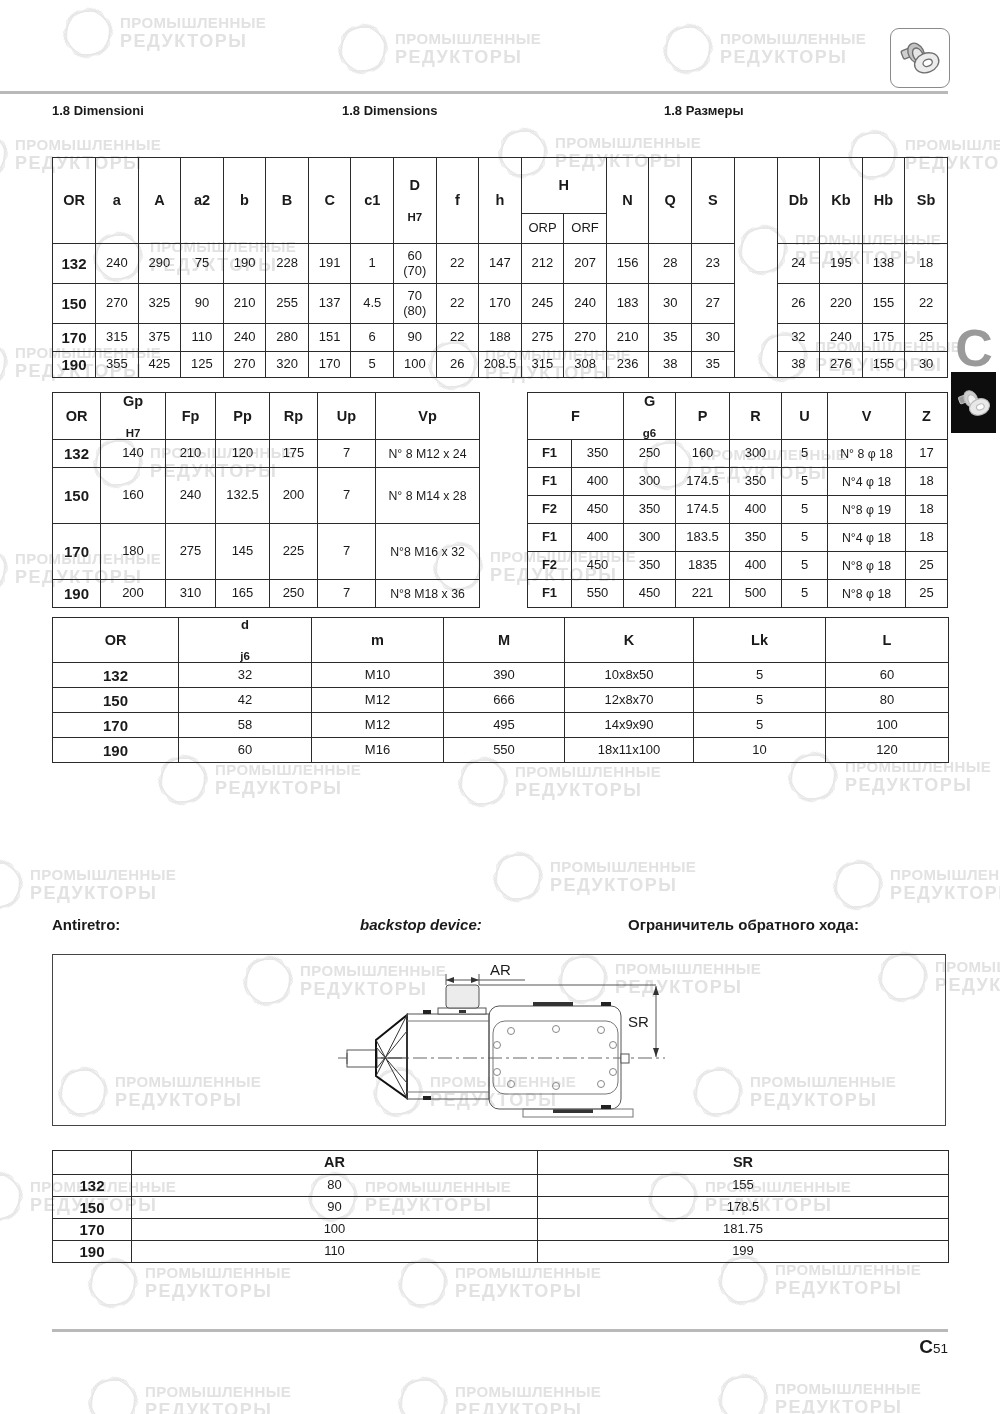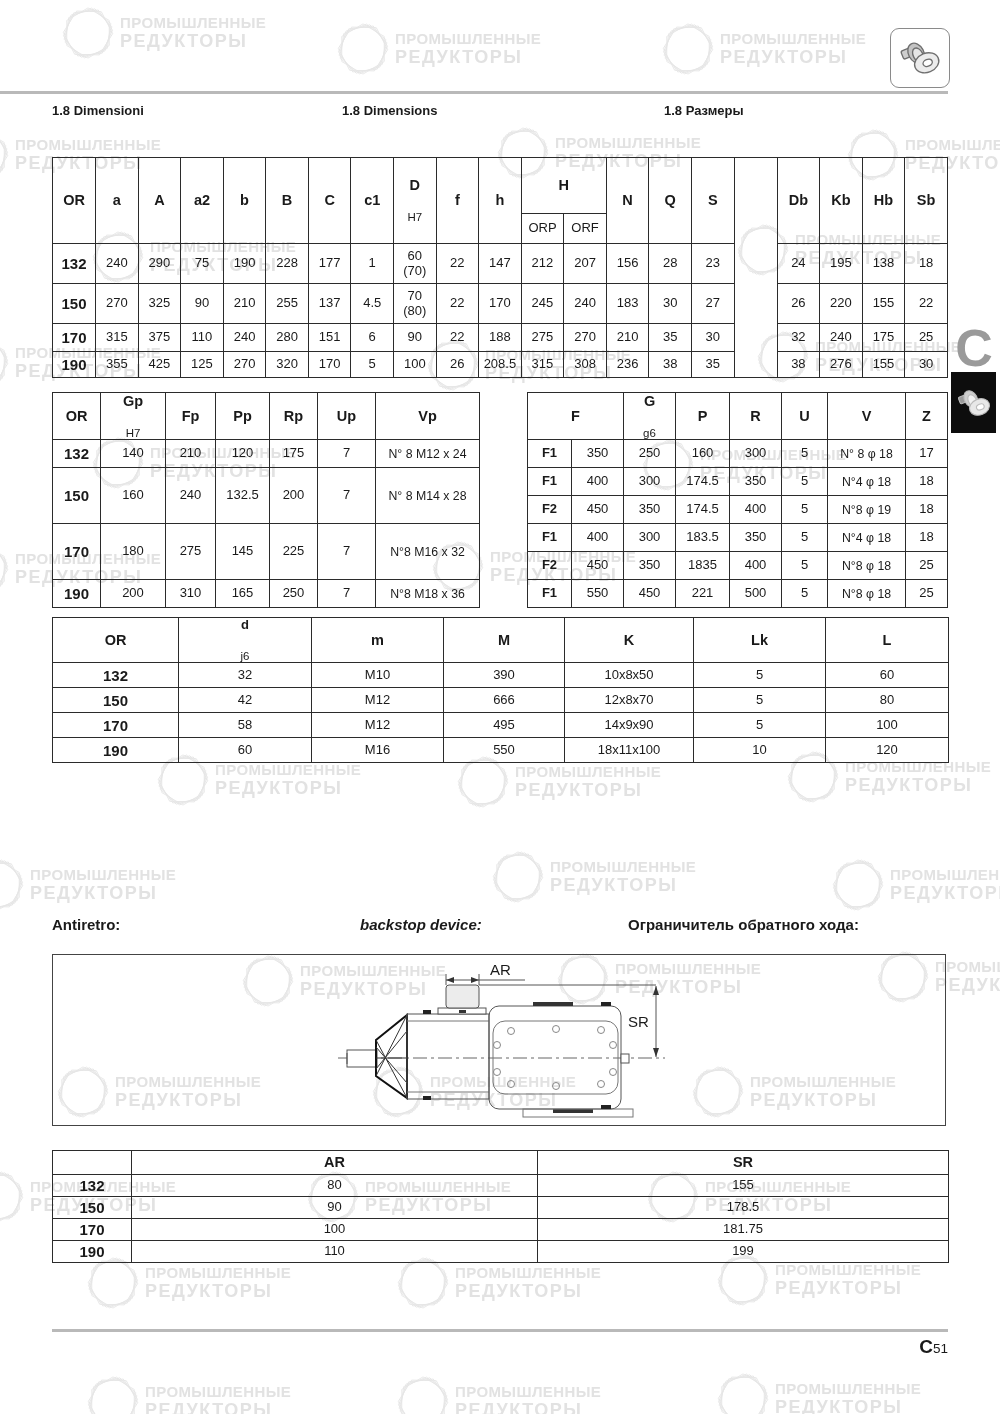--- a/index.html
+++ b/index.html
@@ -24,21 +24,21 @@
         font-family:"DejaVu Serif",serif;font-style:italic;font-weight:bold;font-size:16px;}
   .icon-box{position:absolute;left:890px;top:28px;width:58px;height:58px;border:1.5px solid #8a8a8a;
         border-radius:9px;background:#fff;display:flex;align-items:center;justify-content:center;}
   .sec-title{position:absolute;top:103px;font-size:13px;font-weight:bold;}
   
   table{border-collapse:collapse;table-layout:fixed;}
   .t th,.t td{border:1px solid #2b2b2b;text-align:center;vertical-align:middle;padding:0;
         font-size:13px;font-weight:normal;line-height:1.15;}
   .t th{font-weight:bold;font-size:14.5px;}
   .t .rl{font-weight:bold;font-size:15px;}
-  .t .sub{font-size:11.5px;font-weight:normal;line-height:1;margin-top:18px;}
+  .t .sub{font-size:11.5px;font-weight:bold;line-height:1;margin-top:18px;}
   .t .subh{font-weight:normal;font-size:13px;}
   .t .small{font-size:12.3px;}
   .t .nob{border-top:none;border-bottom:none;}
   .r56{height:56px}.r30{height:30px}.r40{height:40px}.r28{height:28px}.r26{height:26px}
   .r44{height:44px}.r42{height:42px}.r25{height:25px}.r24{height:24px}.r22{height:22px}
   
   .footnote{position:absolute;left:52px;top:793px;font-size:12.5px;}
   .bs-title{position:absolute;top:916px;font-size:15px;font-weight:bold;}
   .draw-box{position:absolute;left:52px;top:954px;width:894px;height:172px;border:1.5px solid #444;box-sizing:border-box;}
   
@@ -653,21 +653,21 @@
       <th class="subh">ORP</th>
       <th class="subh">ORF</th>
     </tr>
     <tr class="r40">
       <td class="rl">132</td>
       <td>240</td>
       <td>290</td>
       <td>75</td>
       <td>190</td>
       <td>228</td>
-      <td>177</td>
+      <td>191</td>
       <td>1</td>
       <td>
             <div>60</div>
             <div>(70)</div>
           </td>
       <td>22</td>
       <td>147</td>
       <td>212</td>
       <td>207</td>
       <td>156</td>

